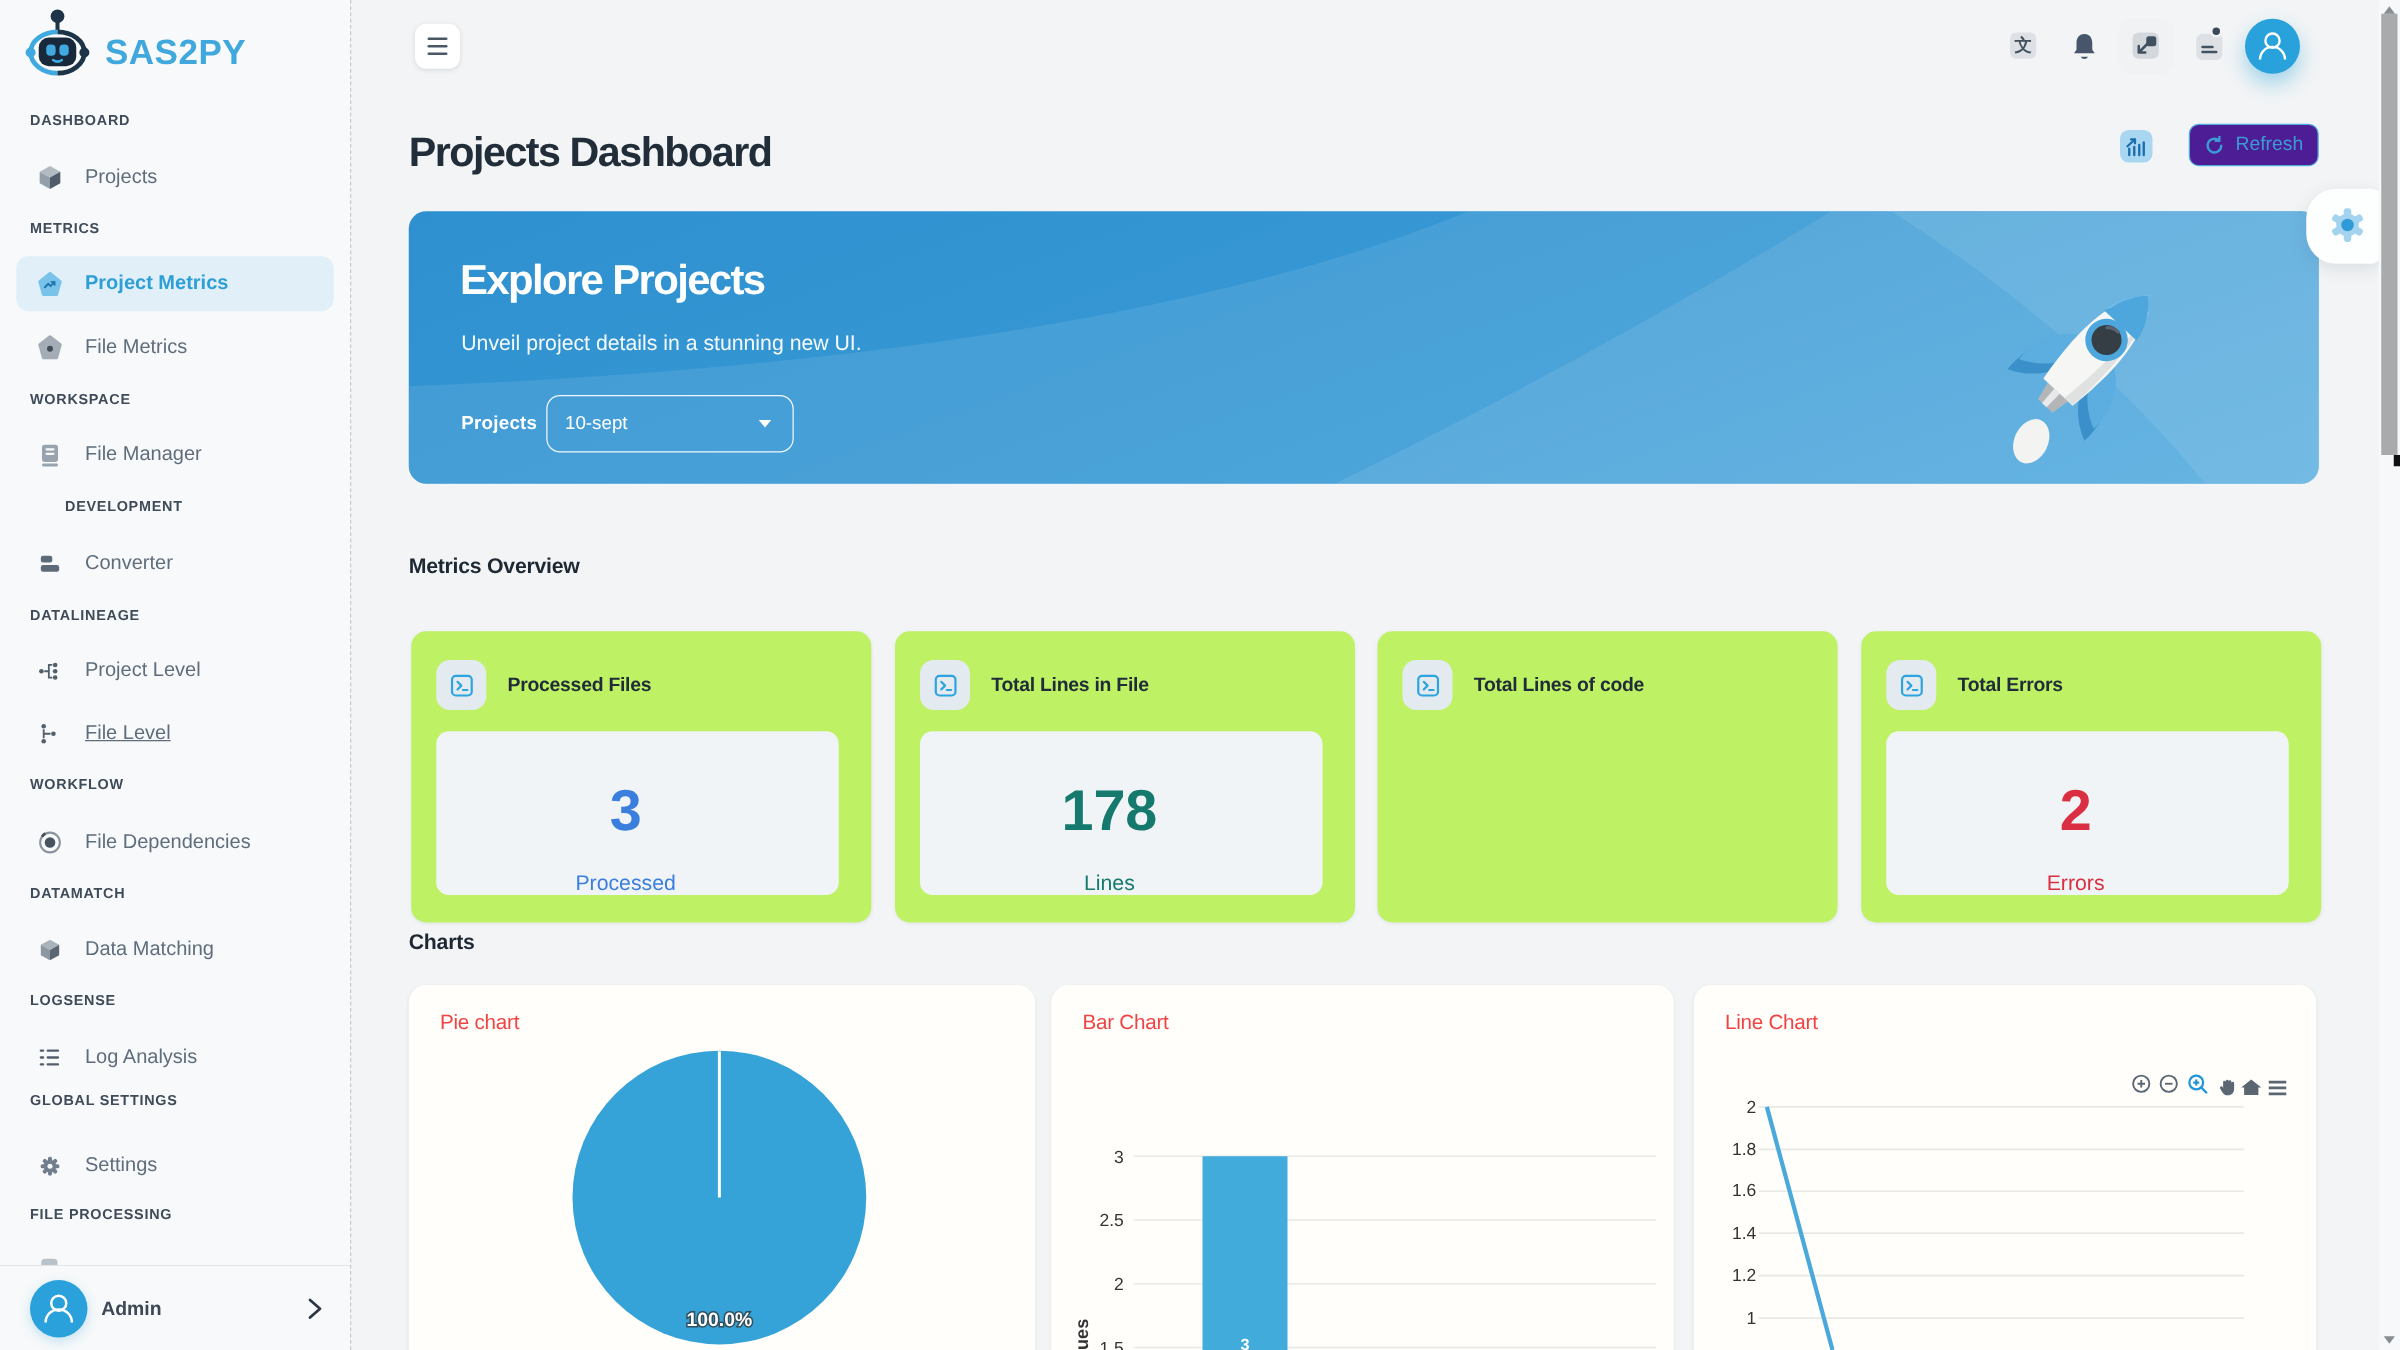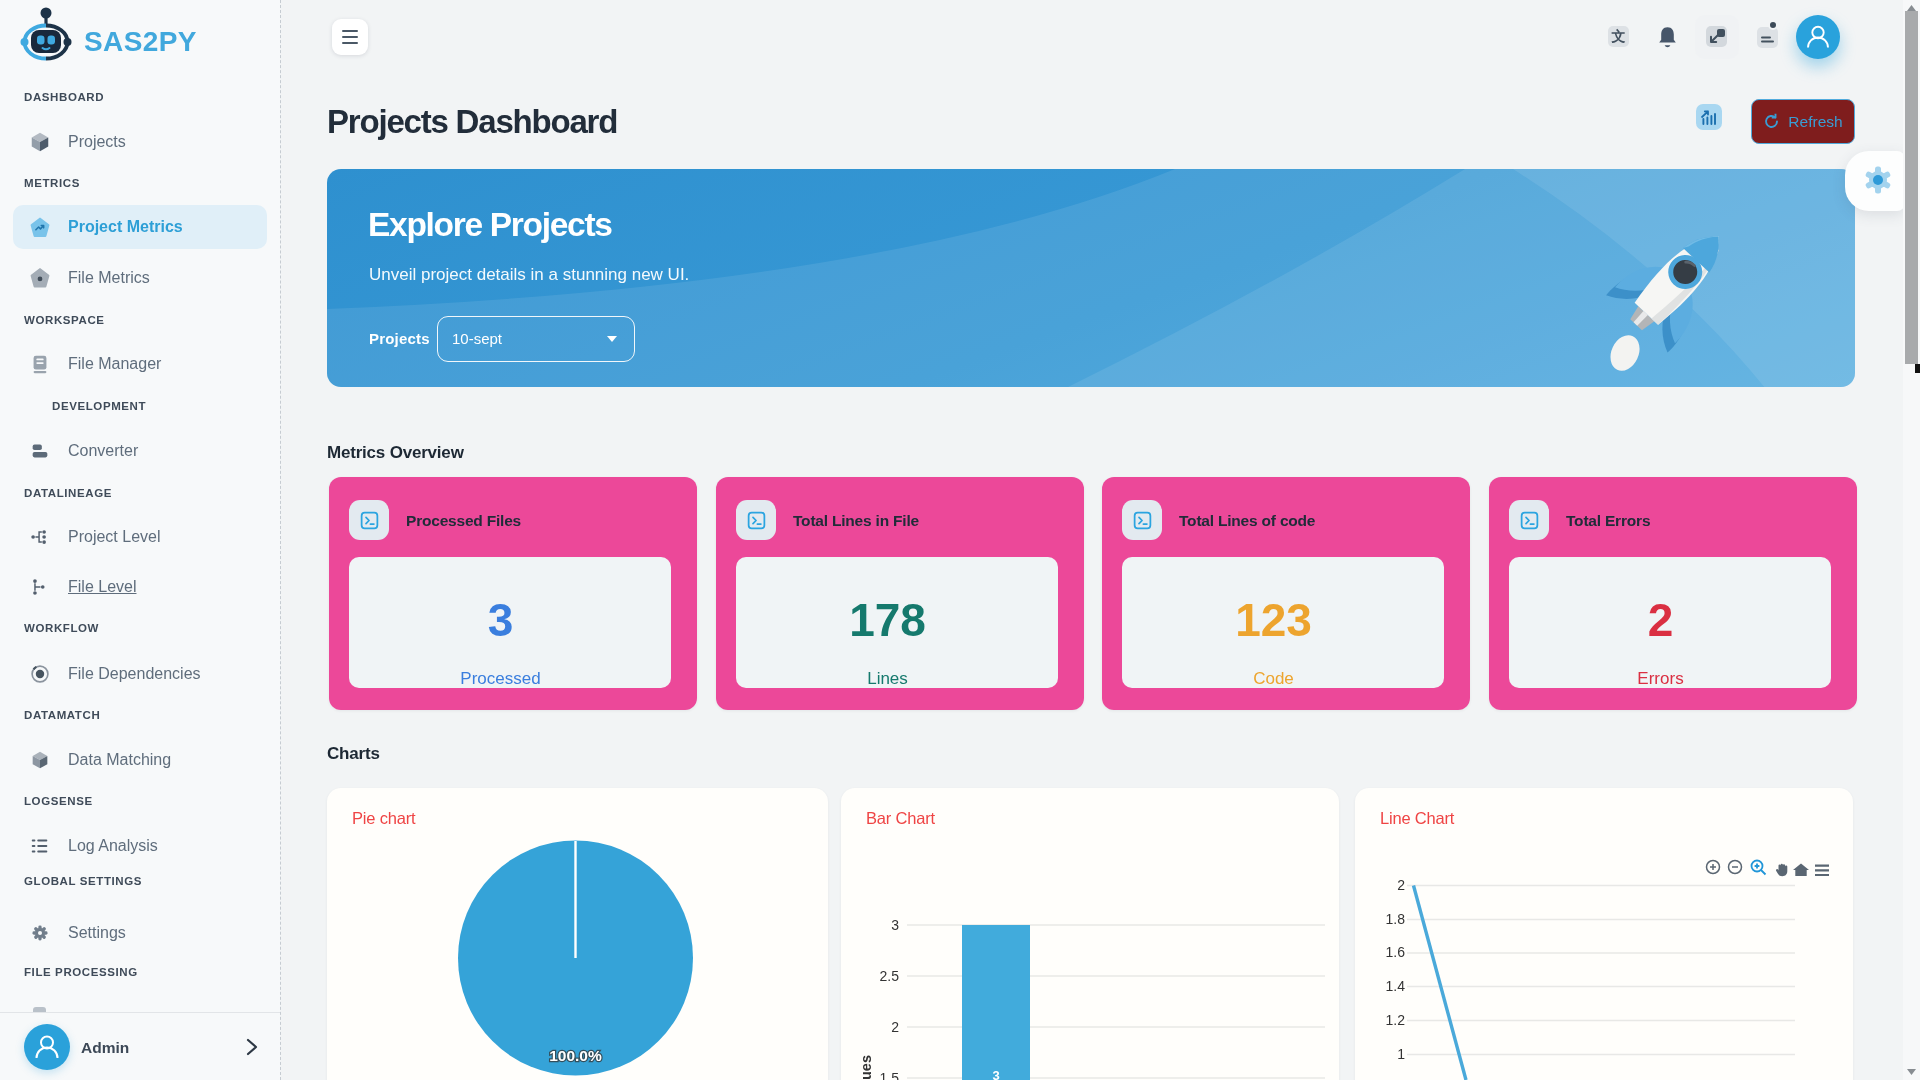--- a/index.html
+++ b/index.html
@@ -15,32 +15,32 @@
 .navactive { color:#2d9fd6 !important; font-weight:bold; }
 
 #adminsep { position:absolute; left:0; top:1012px; width:280px; border-top:1px solid #e2e5e8; }
 #adminbar { position:absolute; left:0; top:1013px; width:280px; height:67px; background:#f7f9fa; }
 
 #hamburger { position:absolute; left:332px; top:19px; width:36px; height:36px; background:#fff; border-radius:9px; box-shadow:0 1px 4px rgba(30,40,60,0.13); }
 #hamburger div { position:absolute; left:10px; width:16px; height:2px; background:#4a5866; border-radius:1px; }
 .sqicon { position:absolute; width:21px; height:21px; background:#dde1e5; border-radius:5px; display:flex; align-items:center; justify-content:center; }
 #h1title { position:absolute; left:327px; top:103px; font-size:33px; font-weight:bold; color:#222d3a; letter-spacing:-1.2px; }
 #chartbtn { position:absolute; left:1696px; top:104px; width:26px; height:26px; background:#a9d7f1; border-radius:7px; display:flex; align-items:center; justify-content:center; }
-#refreshbtn { position:absolute; left:1751px; top:99px; width:104px; height:45px; background:#7f1d1d; border:1.5px solid #51abdd; border-radius:8px; display:flex; align-items:center; justify-content:center; color:#3a9cd3; font-size:15.5px; }
+#refreshbtn { position:absolute; left:1751px; top:99px; width:104px; height:34px; background:#4c1d95; border:1.5px solid #51abdd; border-radius:8px; display:flex; align-items:center; justify-content:center; color:#3a9cd3; font-size:15.5px; }
 
 #hero { position:absolute; left:327px; top:169px; width:1528px; height:218px; border-radius:14px; overflow:hidden; background:linear-gradient(160deg,#2e90cf 0%, #3899d5 55%, #47a6dd 100%);padding-left:18px; }
 #hero h2 { position:absolute; left:41px; top:37px; font-size:33.5px; font-weight:bold; color:#fff; letter-spacing:-1.3px; }
 #hero .sub { position:absolute; left:42px; top:96px; font-size:17px; color:#f4fafd; }
 #hero .plabel { position:absolute; left:42px; top:161px; font-size:15px; font-weight:bold; color:#fff; letter-spacing:0.2px; }
 #dropdown { position:absolute; left:110px; top:147px; width:198px; height:46px; border:1.5px solid #f1f7fb; border-radius:11px; color:#fff; font-size:15px; }
 #dropdown .val { position:absolute; left:14px; top:13px; }
 #dropdown .caret { position:absolute; right:17px; top:19px; width:0; height:0; border-left:5.5px solid transparent; border-right:5.5px solid transparent; border-top:6.5px solid #fff; }
 
 .h2sec { position:absolute; left:327px; font-size:17px; font-weight:bold; color:#1d2834; letter-spacing:-0.2px; }
-.mcard { position:absolute; top:477px; width:368px; height:233px; background:#ec4899; border-radius:12px; box-shadow:0 1px 3px rgba(40,50,70,0.07); }
+.mcard { position:absolute; top:505px; width:368px; height:233px; background:#bef264; border-radius:12px; box-shadow:0 1px 3px rgba(40,50,70,0.07); }
 .mcard .icsq { position:absolute; left:20px; top:23px; width:40px; height:40px; background:#e3eaf0; border-radius:11px; display:flex; align-items:center; justify-content:center; }
 .mcard .mtitle { position:absolute; left:77px; top:35px; font-size:15.5px; font-weight:bold; color:#212c39; letter-spacing:-0.2px; }
 .mcard .panel { position:absolute; left:20px; top:80px; width:322px; height:131px; background:#f0f4f6; border-radius:10px; text-align:center; padding-right:19px; }
 .mcard .bignum { margin-top:40px; font-size:46px; font-weight:bold; line-height:1.0; }
 .mcard .blabel { margin-top:26px; font-size:17px; }
 
 .ccard { position:absolute; top:788px; height:420px; background:#fffefb; border-radius:14px; box-shadow:0 1px 3px rgba(40,50,70,0.07); }
 .ccard .ctitle { position:absolute; left:25px; top:21px; font-size:16.5px; color:#ef4444; letter-spacing:-0.2px; }
 
 #gearwidget { position:absolute; left:1845px; top:151px; width:60px; height:60px; background:#fdfefe; border-radius:24px 8px 8px 24px; box-shadow:0 4px 14px rgba(60,80,100,0.13); }
@@ -326,24 +326,20 @@
   </div>
     <div class="mcard" style="left:1102px;">
     <div class="icsq">
         <svg width="21" height="21" viewBox="0 0 24 24">
           <rect x="3" y="3" width="18" height="18" rx="3.5" fill="none" stroke="#2ba4e0" stroke-width="2"></rect>
           <path d="M8 8.5 L11.5 12 L8 15.5" fill="none" stroke="#2ba4e0" stroke-width="2" stroke-linecap="round" stroke-linejoin="round"></path>
           <path d="M13 16 h4" stroke="#2ba4e0" stroke-width="2" stroke-linecap="round"></path>
         </svg>
       </div>
     <div class="mtitle">Total Lines of code</div>
-    <div class="panel">
-        <div class="bignum" style="color:#eda42e;">123</div>
-        <div class="blabel" style="color:#eda42e;">Code</div>
-      </div>
   </div>
     <div class="mcard" style="left:1489px;">
     <div class="icsq">
         <svg width="21" height="21" viewBox="0 0 24 24">
           <rect x="3" y="3" width="18" height="18" rx="3.5" fill="none" stroke="#2ba4e0" stroke-width="2"></rect>
           <path d="M8 8.5 L11.5 12 L8 15.5" fill="none" stroke="#2ba4e0" stroke-width="2" stroke-linecap="round" stroke-linejoin="round"></path>
           <path d="M13 16 h4" stroke="#2ba4e0" stroke-width="2" stroke-linecap="round"></path>
         </svg>
       </div>
     <div class="mtitle">Total Errors</div>

